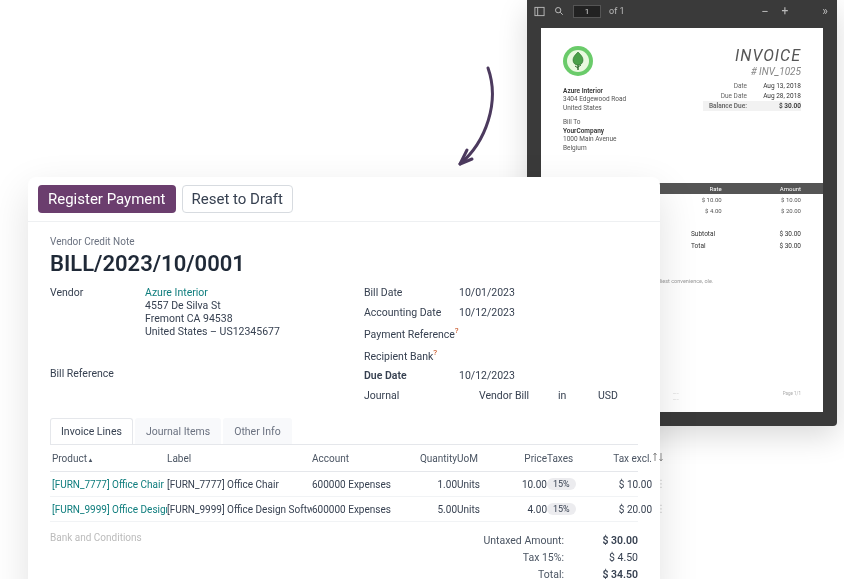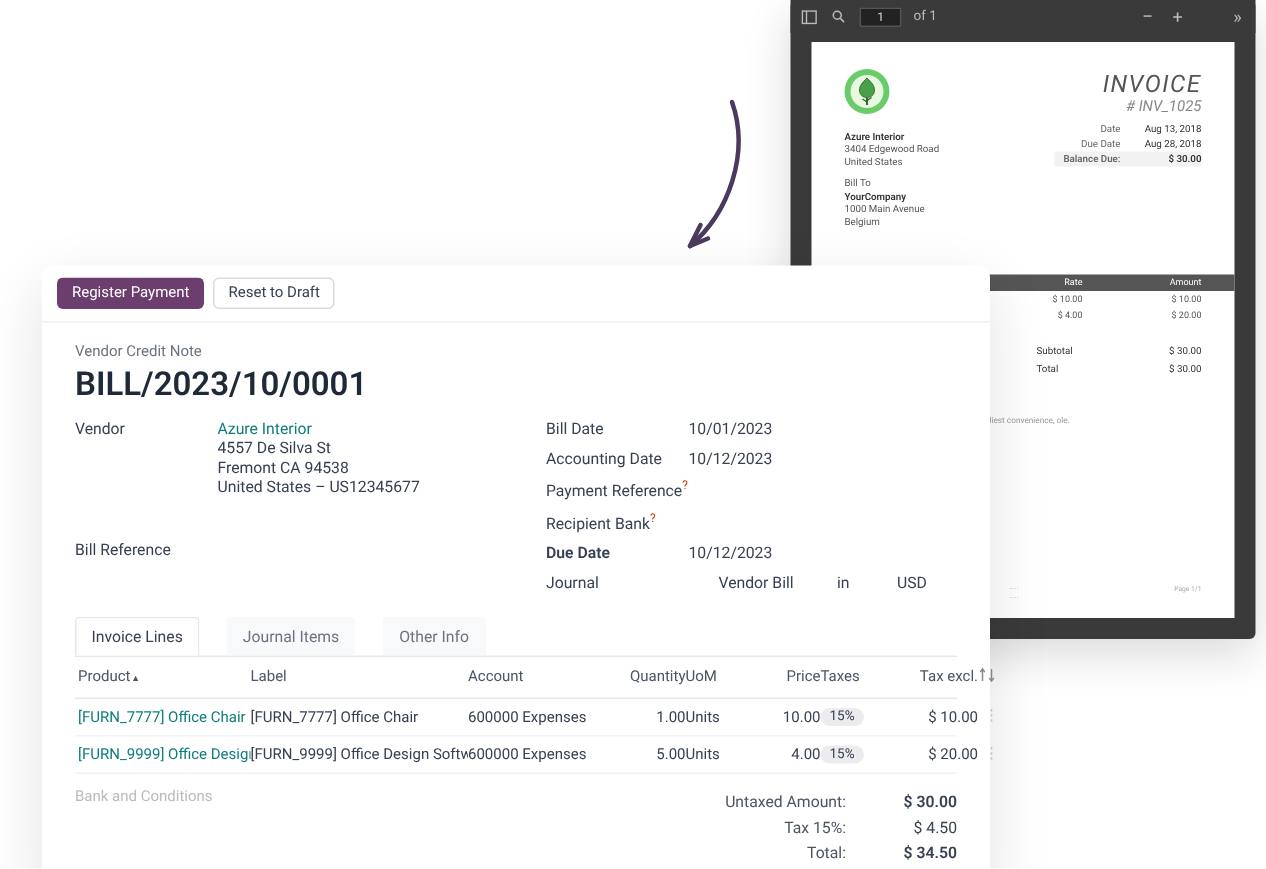--- a/index.html
+++ b/index.html
@@ -101,21 +101,21 @@
     box-shadow: 0 14px 40px rgba(0,0,0,.12);
     padding: 0 0 18px;
     font-size: 10.5px;
     color:#374151;
   }
   .card-top {
     display:flex; align-items:center; gap:6px;
     padding: 8px 10px; border-bottom:1px solid #eef0f2;
   }
   .btn {
-    border-radius:4px; padding:4px 9px; font-size:10px; cursor:pointer;
+    border-radius:4px; padding:4px 9px; font-size:15px; cursor:pointer;
     border:1px solid transparent; display:inline-block;
   }
   .btn-primary { background:#6b3e6e; color:#fff; }
   .btn-outline { background:#fff; border-color:#d7dbe0; color:#374151;}
   .status-group { margin-left:auto; display:flex; align-items:center; }
   .status-draft {
     border:1px solid #d7dbe0; padding:4px 10px; font-size:10px; color:#6b7280;
     border-radius:4px 0 0 4px;
   }
   .status-posted {
@@ -135,21 +135,21 @@
   .bill-num { font-size:22px; font-weight:600; color:#1f2937; margin:4px 0 10px;}
   .two-col { display:flex; gap:40px;}
   .col { flex:1; display:grid; grid-template-columns:95px 1fr; row-gap:7px; font-size:10.5px;}
   .col .lbl { color:#374151;}
   .col .val { color:#374151;}
   .link { color:#0e7d7d; }
   .due-label { font-weight:600; }
   .warn { color:#c2410c; font-size:8px; vertical-align:super;}
   .journal-row { grid-column:1 / -1; display:grid; grid-template-columns:95px 1fr 20px 40px; align-items:baseline;gap:20px;}
 
-  .tabs { display:flex; gap:16px; margin:16px 22px 0; border-bottom:1px solid #e5e7eb; padding-left:0;}
+  .tabs { display:flex; gap:0; margin:16px 22px 0; border-bottom:1px solid #e5e7eb; padding-left:0;}
   .tab { padding:6px 10px; font-size:10.5px; color:#6b7280; border:1px solid transparent; border-bottom:none; border-radius:3px 3px 0 0; cursor:pointer; background:#f8f9fb; margin-right:2px;}
   .tab.active { background:#fff; border-color:#e5e7eb; color:#374151;}
   
   .grid {
     margin:0 22px;
   }
   .ghead, .grow {
     display:grid;
     grid-template-columns: 115px 145px 95px 50px 40px 50px 50px 55px 18px;
     align-items:center;

